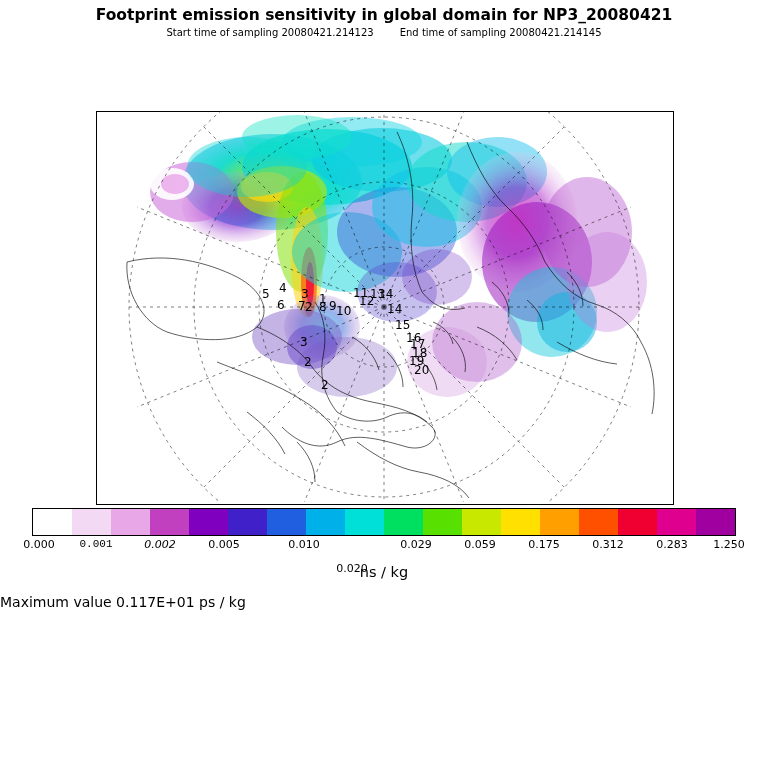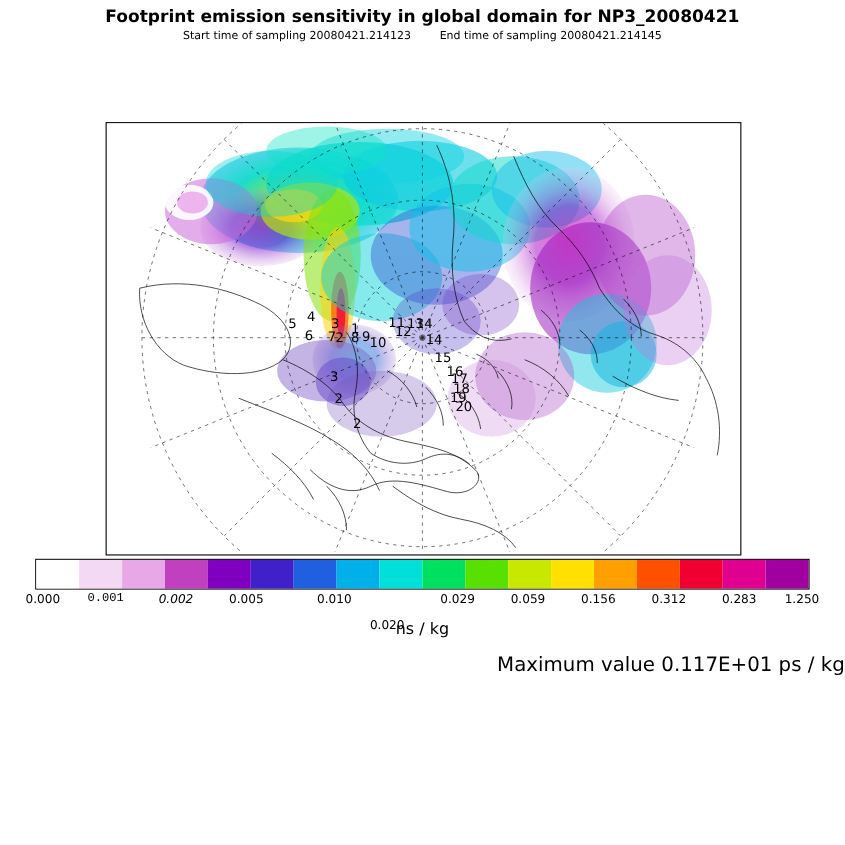--- a/index.html
+++ b/index.html
@@ -63,22 +63,22 @@
   }
   .units{
     position:absolute;
     top:564px;left:0;width:768px;
     text-align:center;
     font-size:14.5px;
   }
   .maxval{
     position:absolute;
     top:594px;left:0;width:768px;
-    text-align:right;
-    font-size:18px;
+    text-align:left;
+    font-size:14px;
   }
 </style>
 </head>
 <body>
 
 <div class="header">
   <div class="title">Footprint emission sensitivity in global domain for NP3_20080421</div>
   <div class="subline">
     <span>Start time of sampling 20080421.214123</span><span class="gap"></span><span>End time of sampling 20080421.214145</span>
   </div>
@@ -265,20 +265,20 @@
 </div>
 <div class="cblabels" id="cblabels">
     <span style="transform: translateX(-28%); left: 32px;">0.000</span>
     <span style="left: 96px; font-family: Liberation Mono, monospace;">0.001</span>
     <span style="left: 160px; font-style: italic;">0.002</span>
     <span style="left: 224px;">0.005</span>
     <span style="left: 304px;">0.010</span>
     <span style="left: 352px; margin-top: 24px;">0.020</span>
     <span style="left: 416px;">0.029</span>
     <span style="left: 480px;">0.059</span>
-    <span style="left: 544px;">0.156</span>
+    <span style="left: 544px;">0.175</span>
     <span style="left: 608px;">0.312</span>
     <span style="left: 672px;">0.283</span>
     <span style="transform: translateX(-72%); left: 736px;">1.250</span>
   </div>
 
 <div class="units">ns / kg</div>
 <div class="maxval">Maximum value  0.117E+01 ps / kg</div>
 
 </body></html>

